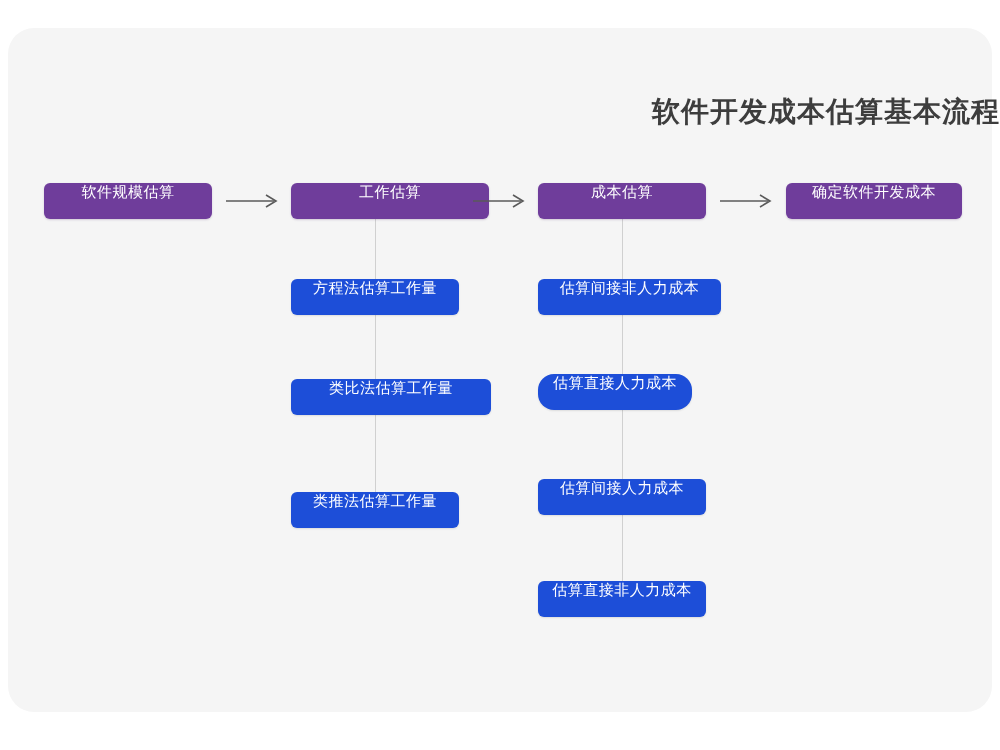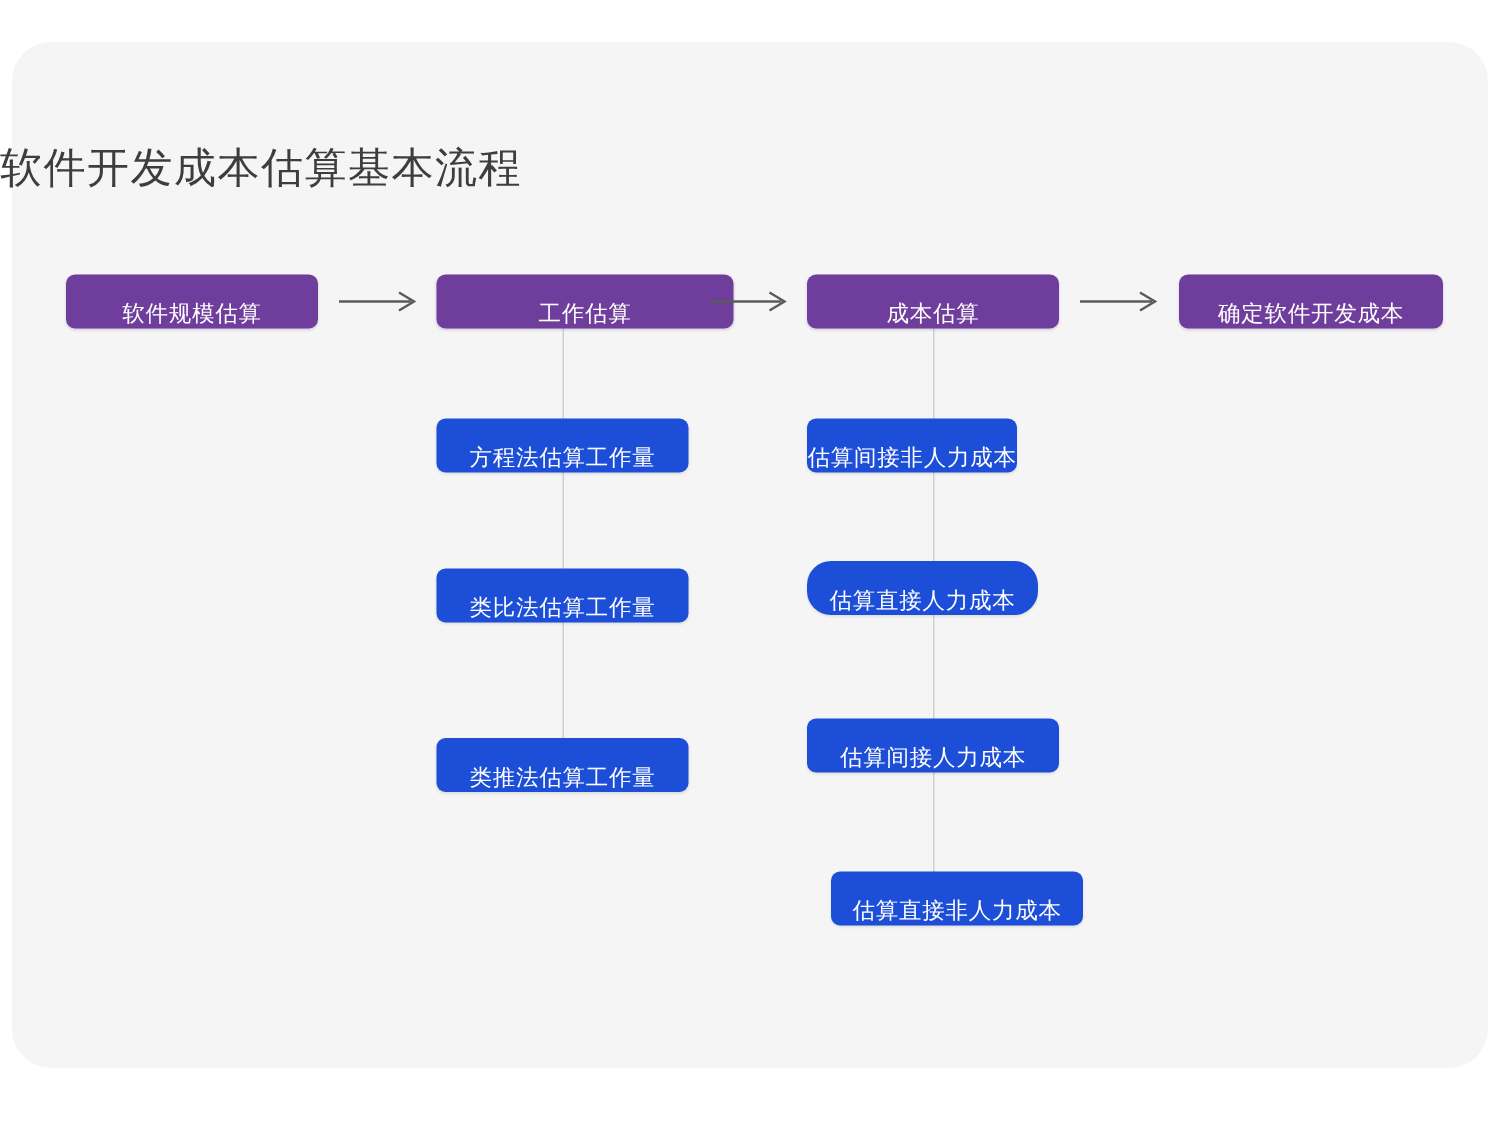--- a/index.html
+++ b/index.html
@@ -26,37 +26,37 @@
     width: 984px;
     height: 684px;
     background: #f5f5f5;
     border-radius: 26px;
   }
   .title {
     position: absolute;
     left: 0;
     top: 92px;
     width: 1000px;
-    text-align: left;
+    text-align: right;
     font-size: 28px;
     color: #3d3d3d;
     letter-spacing: 1px;
-    font-weight: normal;
+    font-weight: bold;
     line-height: 40px;
   }
   .conn {
     position: absolute;
     width: 1px;
     background: #d0d0d0;
   }
   .node {
     position: absolute;
     box-sizing: border-box;
     display: flex;
-    align-items: flex-end;
+    align-items: flex-start;
     justify-content: center;
     border-radius: 6px;
     color: #ffffff;
     font-size: 15px;
     letter-spacing: 0.5px;
     white-space: nowrap;
     height: 36px;
   }
   .node.primary {
     background: #6f3d9b;
@@ -123,33 +123,33 @@
     </svg>
   </div>
 
   <div class="node primary" style="left:786px; top:183px; width:176px;">
     <span>确定软件开发成本</span>
   </div>
 
   <div class="node secondary" style="left:291px; top:279px; width:168px;">
     <span>方程法估算工作量</span>
   </div>
-  <div class="node secondary" style="left:291px; top:379px; width:168px;">
+  <div class="node secondary" style="left:291px; top:379px; width:200px;">
     <span>类比法估算工作量</span>
   </div>
   <div class="node secondary" style="left:291px; top:479px; width:168px;margin-top:13px;">
     <span>类推法估算工作量</span>
   </div>
 
-  <div class="node secondary" style="left:538px; top:279px; width:140px;">
+  <div class="node secondary" style="left:538px; top:279px; width:183px;">
     <span>估算间接非人力成本</span>
   </div>
   <div class="node secondary" style="left:538px; top:374px; width:154px;border-radius:16px;">
     <span>估算直接人力成本</span>
   </div>
   <div class="node secondary" style="left:538px; top:479px; width:168px;">
     <span>估算间接人力成本</span>
   </div>
-  <div class="node secondary" style="left:538px; top:581px; width:168px;margin-left:16px;">
+  <div class="node secondary" style="left:538px; top:581px; width:168px;">
     <span>估算直接非人力成本</span>
   </div>
 
 </div>
 
 </body></html>

